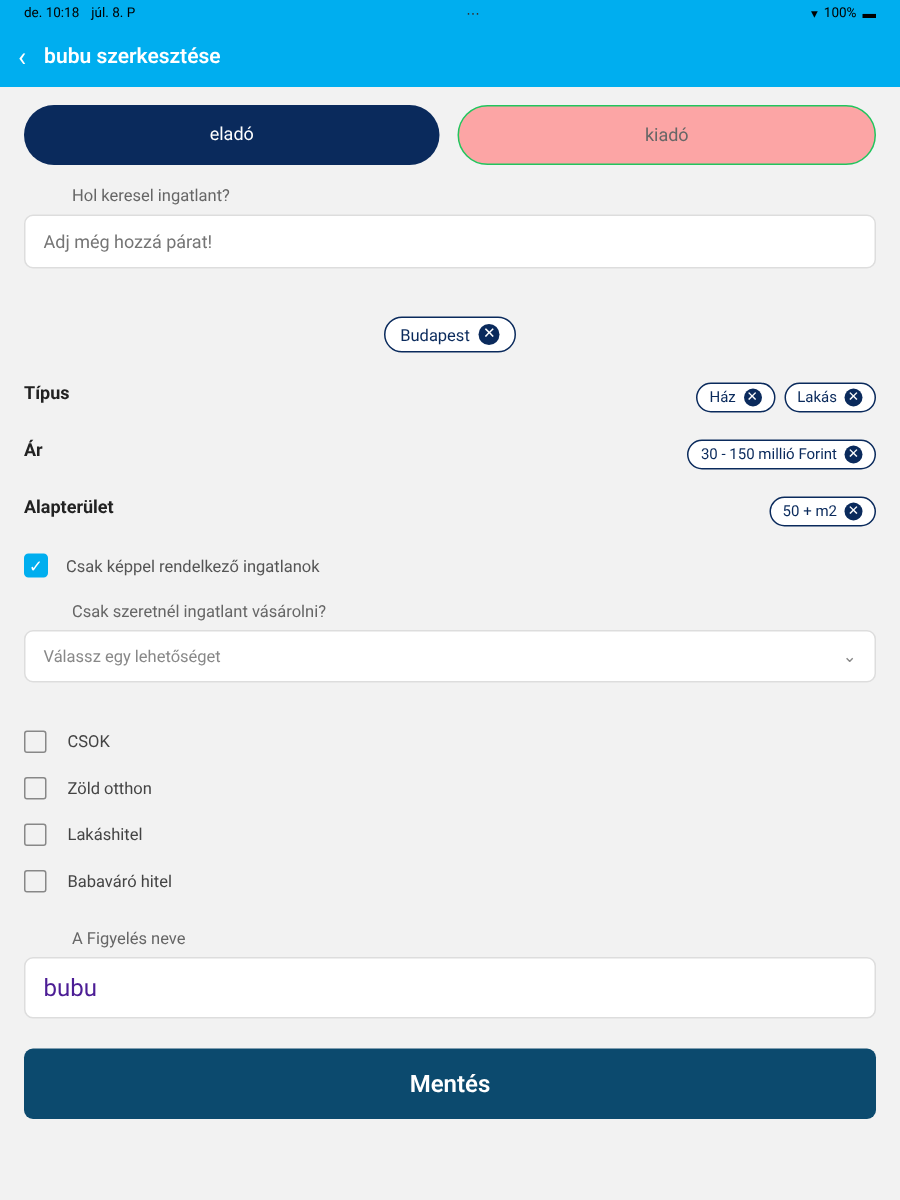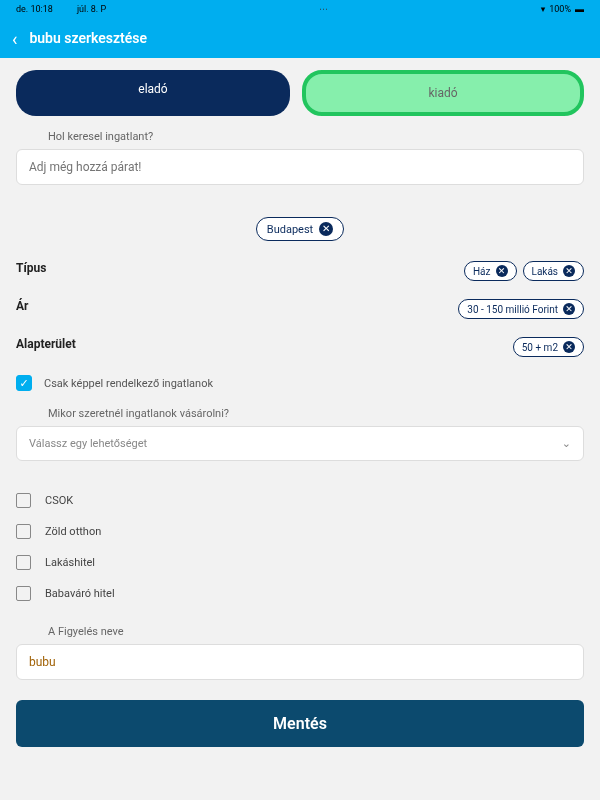--- a/index.html
+++ b/index.html
@@ -1,48 +1,48 @@
 <!DOCTYPE html>
 <html><head>
 <meta charset="utf-8">
 <style>
   * { box-sizing: border-box; margin: 0; padding: 0; font-family: -apple-system, BlinkMacSystemFont, "Segoe UI", Roboto, sans-serif; }
   body { background: #f2f2f2; width: 600px; height: 800px; overflow: hidden; }
   .status-bar { height: 18px; background: #00aeef; display: flex; justify-content: space-between; align-items: center; padding: 0 16px; font-size: 9px; color: #000; }
-  .status-left { display: flex; gap: 24px; justify-content: space-between; }
+  .status-left { display: flex; gap: 8px; justify-content: space-between; }
   .status-right { display: flex; gap: 4px; align-items: center; }
   .header { height: 40px; background: #00aeef; display: flex; align-items: center; padding: 0 12px; }
   .back-icon { color: #fff; font-size: 18px; margin-right: 12px; }
   .header-title { color: #fff; font-size: 14px; font-weight: 600; }
   .content { padding: 12px 16px; background: #f2f2f2; }
   .tab-row { display: flex; gap: 12px; margin-bottom: 14px; }
   .tab { flex: 1; text-align: center; padding: 12px 0; border-radius: 20px; font-size: 12px; cursor: pointer; }
   .tab-active { background: #0a2a5c; color: #fff; }
-  .tab-inactive { background: #86efac; color: #666; border: 4px solid #22c55e; }
+  .tab-inactive { background: #fca5a5; color: #666; border: 1px solid #22c55e; }
   .label { font-size: 11px; color: #666; margin-bottom: 6px; margin-left: 32px; }
   .label-bold { font-size: 12px; color: #222; font-weight: 700; margin-bottom: 6px; }
   .input { width: 100%; background: #fff; border: 1px solid #ddd; border-radius: 6px; padding: 10px 12px; font-size: 12px; color: #666; margin-bottom: 14px; }
   .chip-row-center { display: flex; justify-content: center; margin: 18px 0 20px 0; }
   .chip { display: inline-flex; align-items: center; gap: 6px; border: 1.5px solid #0a2a5c; color: #0a2a5c; border-radius: 14px; padding: 4px 10px; font-size: 11px; background: #fff; }
   .chip .close { width: 14px; height: 14px; background: #0a2a5c; color: #fff; border-radius: 50%; display: inline-flex; align-items: center; justify-content: center; font-size: 10px; line-height: 1; }
   .row { display: flex; justify-content: space-between; margin-bottom: 18px; }
   .chip-group { display: flex; gap: 6px; }
   .chip-sm { display: inline-flex; align-items: center; gap: 5px; border: 1.5px solid #0a2a5c; color: #0a2a5c; border-radius: 12px; padding: 3px 8px; font-size: 10px; background: #fff; }
   .chip-sm .close { width: 12px; height: 12px; background: #0a2a5c; color: #fff; border-radius: 50%; display: inline-flex; align-items: center; justify-content: center; font-size: 9px; line-height: 1; }
   .checkbox-row { display: flex; align-items: center; gap: 12px; margin-bottom: 16px; }
   .checkbox { width: 16px; height: 16px; border: 1.5px solid #00aeef; border-radius: 3px; display: inline-flex; align-items: center; justify-content: center; font-size: 11px; color: #fff; }
   .checkbox.checked { background: #00aeef; }
   .checkbox-label { font-size: 11px; color: #555; }
   .select { width: 100%; background: #fff; border: 1px solid #ddd; border-radius: 6px; padding: 10px 12px; font-size: 11px; color: #888; display: flex; justify-content: space-between; align-items: center; margin-bottom: 24px; }
   .section-title { text-align: center; font-size: 11px; color: #555; margin-bottom: 16px; }
   .check-list { margin-bottom: 16px; }
   .check-item { display: flex; align-items: center; gap: 14px; padding: 8px 0; }
   .check-box-empty { width: 15px; height: 15px; border: 1.5px solid #888; border-radius: 2px; }
   .check-label { font-size: 11px; color: #444; }
-  .input-text { width: 100%; background: #fff; border: 1px solid #ddd; border-radius: 6px; padding: 10px 12px; font-size: 12px; color: #a16207; margin-bottom: 20px; }
+  .input-text { width: 100%; background: #fff; border: 1px solid #ddd; border-radius: 6px; padding: 10px 12px; font-size: 16px; color: #4c1d95; margin-bottom: 20px; }
   .save-btn { width: 100%; background: #0c4a6e; color: #fff; text-align: center; padding: 14px 0; border-radius: 6px; font-size: 16px; font-weight: 600; cursor: pointer; }
   .chevron { font-size: 11px; color: #888; }
 </style>
 </head>
 <body>
 
 <div class="status-bar">
   <div class="status-left">
     <span>de. 10:18</span>
     <span>júl. 8. P</span>
@@ -109,21 +109,21 @@
         <span class="close">✕</span>
       </div>
     </div>
   </div>
 
   <div class="checkbox-row">
     <span class="checkbox checked">✓</span>
     <span class="checkbox-label">Csak képpel rendelkező ingatlanok</span>
   </div>
 
-  <div class="label">Mikor szeretnél ingatlanok vásárolni?</div>
+  <div class="label">Csak szeretnél ingatlant vásárolni?</div>
   <div class="select">
     <span>Válassz egy lehetőséget</span>
     <span class="chevron">⌄</span>
   </div>
 
   <div class="check-list">
     <div class="check-item">
       <span class="check-box-empty"></span>
       <span class="check-label">CSOK</span>
     </div>

